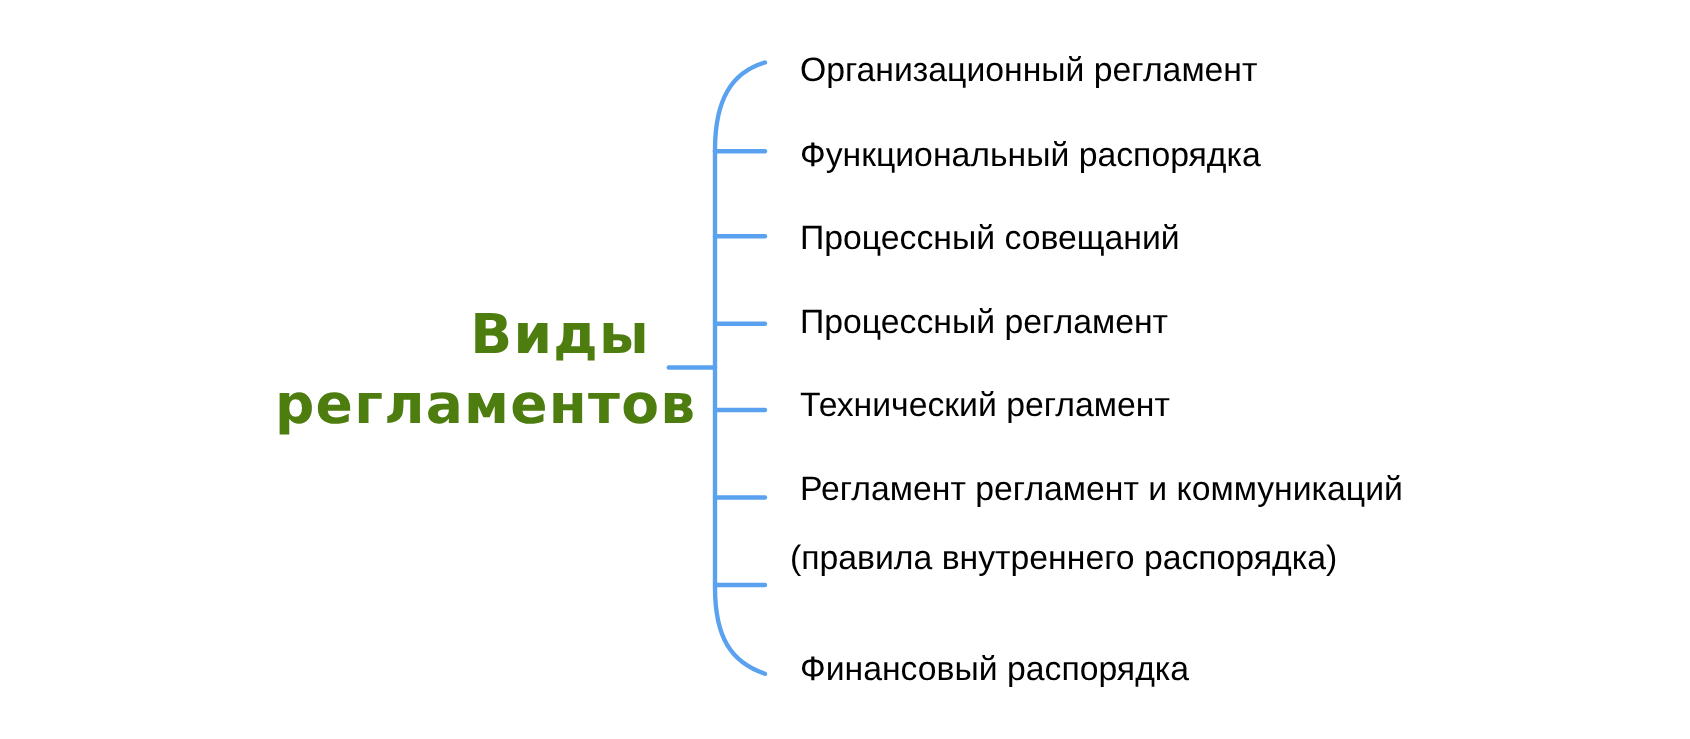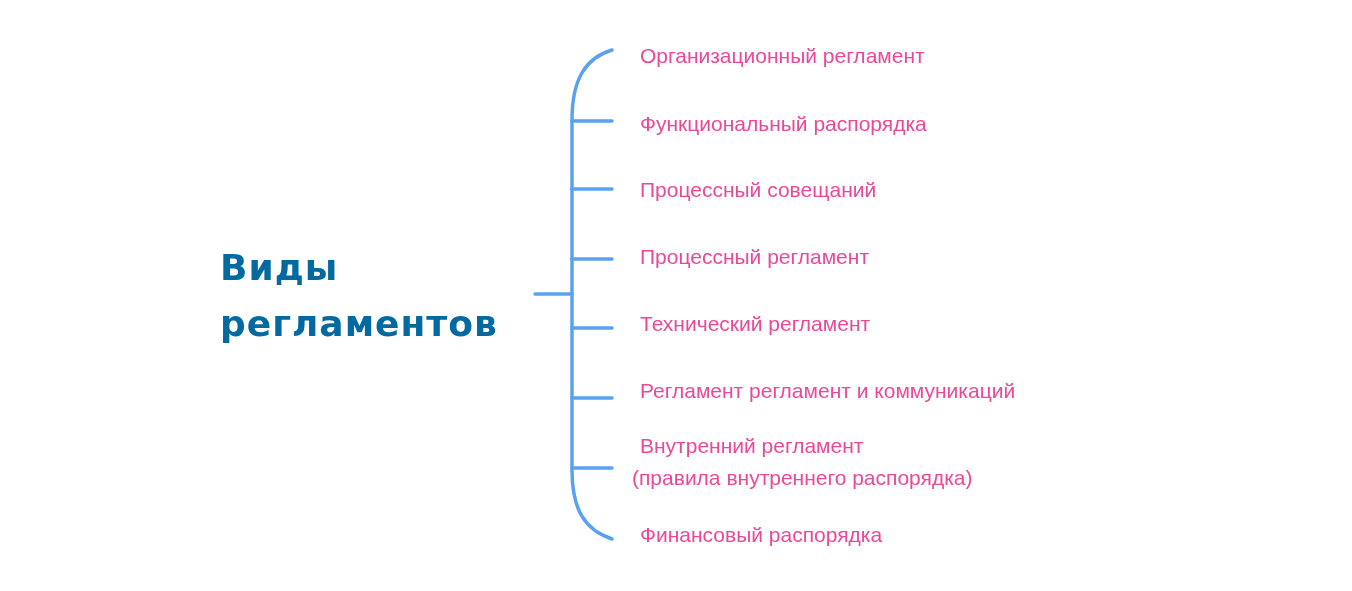--- a/index.html
+++ b/index.html
@@ -1,26 +1,26 @@
 <!DOCTYPE html>
 <html><head>
 <meta charset="utf-8">
 <style>
   html, body { margin: 0; padding: 0; background: #ffffff; }
   body { width: 1352px; height: 591px; position: relative; overflow: hidden; font-family: "Liberation Sans", sans-serif; }
   .title {
     position: absolute; left: 220px; top: 240px; width: 300px;
-    text-align: left; color: #0369a1;
+    text-align: right; color: #4d7c0f;
     font-family: "DejaVu Sans", sans-serif; font-weight: bold;
-    font-size: 36px; line-height: 56px; letter-spacing: 1px;
+    font-size: 44px; line-height: 56px; letter-spacing: 1px;
   }
   svg.bracket { position: absolute; left: 0; top: 0; }
   .item {
-    position: absolute; left: 640px; color: #ec4899;
-    font-size: 21px; line-height: 32px; white-space: nowrap;
+    position: absolute; left: 640px; color: #000000;
+    font-size: 27px; line-height: 32px; white-space: nowrap; text-align: center;
   }
   .item.multi { left: 632px; }
   .item .l1 { display: block; padding-left: 8px; }
   .item .l2 { display: block; }
 </style>
 </head>
 <body>
 
 <div>
   <div class="title">
@@ -44,17 +44,16 @@
     </g>
   </svg>
 
   <div class="item" style="top:40px">Организационный регламент</div>
   <div class="item" style="top:108px">Функциональный распорядка</div>
   <div class="item" style="top:174px">Процессный совещаний</div>
   <div class="item" style="top:241px">Процессный регламент</div>
   <div class="item" style="top:308px">Технический регламент</div>
   <div class="item" style="top:375px">Регламент регламент и коммуникаций</div>
   <div class="item multi" style="top:430px">
-    <span class="l1">Внутренний регламент</span>
     <span class="l2">(правила внутреннего распорядка)</span>
   </div>
   <div class="item" style="top:519px">Финансовый распорядка</div>
 </div>
 
 </body></html>

